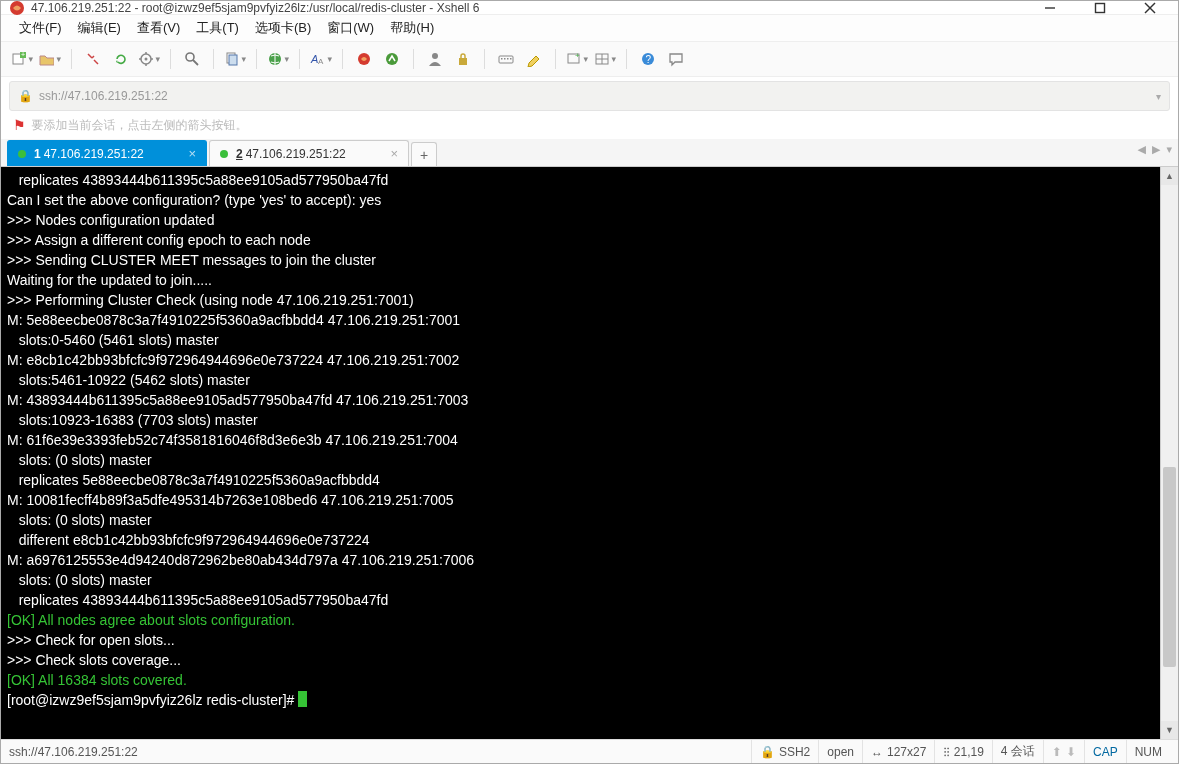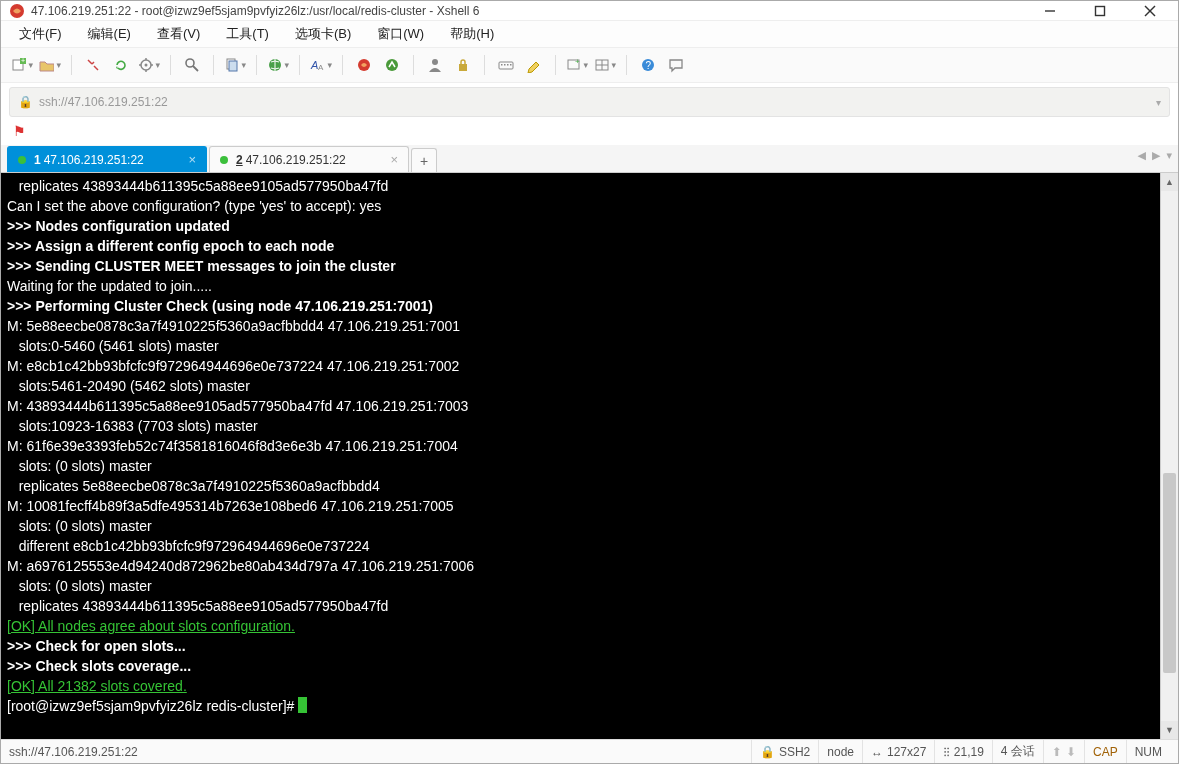--- a/index.html
+++ b/index.html
@@ -1,43 +1,43 @@
 <!DOCTYPE html>
 <html><head>
 <meta charset="utf-8">
 <style>
 * { margin:0; padding:0; box-sizing:border-box; font-family:"Microsoft YaHei","Segoe UI",Tahoma,sans-serif; }
 body { width:1179px; height:764px; background:#fff; overflow:hidden; display:flex; flex-direction:column; border:1px solid #aaa; }
-.title-bar { height:20px; background:#fff; display:flex; align-items:center; padding:0 8px; border-bottom:1px solid #eee;}
+.title-bar { height:14px; background:#fff; display:flex; align-items:center; padding:0 8px; border-bottom:1px solid #eee;}
 .title-bar .app-icon { width:16px; height:16px; margin-right:6px; }
 .title-bar .title-text { font-size:12px; color:#444; flex:1; }
 .win-btns { display:flex; gap:22px; margin-right:6px; }
 .win-btn { width:28px; height:20px; display:flex; align-items:center; justify-content:center; color:#444; }
-.menu-bar { height:26px; display:flex; align-items:center; padding:0 18px; gap:26px; font-size:13px; color:#222; background:#fdfdfd; }
+.menu-bar { height:26px; display:flex; align-items:center; padding:0 18px; gap:16px; font-size:13px; color:#222; background:#fdfdfd; }
 .toolbar { height:36px; display:flex; align-items:center; padding:0 10px; gap:6px; border-top:1px solid #eee; border-bottom:1px solid #eee; background:#fafafa;}
 .tb-icon { width:22px; height:22px; display:flex; align-items:center; justify-content:center; border-radius:3px;}
 .tb-sep { width:1px; height:20px; background:#ddd; margin:0 4px; }
 .dd::after { content:"▾"; font-size:9px; color:#888; margin-left:2px;}
 .address-bar { height:30px; margin:4px 8px 0 8px; background:#f2f2f0; border:1px solid #e3e3e3; border-radius:3px; display:flex; align-items:center; padding:0 8px; font-size:12px; color:#999;}
 .address-bar .lock { margin-right:6px; color:#e0b030;}
 .address-bar .chev { margin-left:auto; color:#aaa; font-size:10px;}
 .hint-bar { height:28px; display:flex; align-items:center; padding:0 12px; font-size:12px; color:#bbb; }
 .hint-bar .flag { color:#d33; margin-right:6px; font-size:14px;}
 .tab-strip { height:28px; background:#f5f5f5; display:flex; align-items:flex-end; border-bottom:1px solid #ccc; padding-left:6px; position:relative;}
 .tab { height:26px; min-width:200px; border:1px solid #ccc; border-bottom:none; background:#fafafa; display:flex; align-items:center; padding:0 10px; font-size:12px; color:#333; margin-right:2px; border-radius:3px 3px 0 0; position:relative;}
 .tab.active { background:#0090da; color:#fff; border-color:#0090da;}
 .tab .dot { width:8px; height:8px; border-radius:50%; background:#3bbf3b; margin-right:8px; flex-shrink:0;}
 .tab .num { font-weight:bold; margin-right:3px;}
 .tab .close { margin-left:auto; font-size:13px; opacity:.7;}
 .tab-plus { width:26px; height:24px; border:1px solid #ccc; border-bottom:none; background:#fafafa; display:flex; align-items:center; justify-content:center; font-size:14px; color:#666; border-radius:3px 3px 0 0;}
 .tab-nav { position:absolute; right:6px; top:4px; display:flex; align-items:center; gap:6px; color:#aaa; font-size:11px;}
 .terminal-wrap { flex:1; display:flex; background:#000; overflow:hidden;}
 .terminal { flex:1; background:#000; color:#fff; font-family:"Consolas","Courier New",monospace; font-size:14px; line-height:19px; padding:4px 6px; white-space:pre; overflow:hidden;}
-.terminal .b { font-weight:bold; }
-.terminal .g { color:#35c335;text-decoration:underline; }
+.terminal .b { font-weight:normal; }
+.terminal .g { color:#35c335; }
 .sc { width:18px; background:#f0f0f0; border-left:1px solid #ccc; position:relative;}
 .sc .up, .sc .dn { position:absolute; left:0; right:0; height:18px; display:flex; align-items:center; justify-content:center; font-size:9px; color:#666; background:#e8e8e8;}
 .sc .up{top:0;} .sc .dn{bottom:0;}
 .sc .thumb { position:absolute; left:2px; right:2px; top:300px; height:200px; background:#c8c8c8; border-radius:2px;}
 .status-bar { height:24px; background:#fafafa; border-top:1px solid #ddd; display:flex; align-items:center; font-size:12px; color:#555; padding:0 8px;}
 .status-bar .seg { display:flex; align-items:center; gap:4px; padding:0 8px; border-left:1px solid #e3e3e3; height:100%;}
 .status-bar .seg:first-child { border-left:none; padding-left:0;}
 .status-bar .spacer { flex:1; }
 .sb-lock { color:#e0b030; }
 .cursor { display:inline-block; width:9px; height:16px; background:#35c335; vertical-align:-2px;}
@@ -218,20 +218,21 @@
 </div>
 
 <div class="address-bar">
   <span class="lock">🔒</span>
   <span>ssh://47.106.219.251:22</span>
   <span class="chev">▾</span>
 </div>
 
 <div class="hint-bar">
   <span class="flag">⚑</span>
+  <span>要添加当前会话，点击左侧的箭头按钮。</span>
 </div>
 
 <div class="tab-strip">
   <div class="tab active">
     <span class="dot"></span>
     <span class="num">1</span>
     <span>47.106.219.251:22</span>
     <span class="close">×</span>
   </div>
   <div class="tab">
@@ -252,70 +253,70 @@
 <div class="terminal"><span>   replicates 43893444b611395c5a88ee9105ad577950ba47fd</span>
 <span>Can I set the above configuration? (type 'yes' to accept): yes</span>
 <span class="b">&gt;&gt;&gt; Nodes configuration updated</span>
 <span class="b">&gt;&gt;&gt; Assign a different config epoch to each node</span>
 <span class="b">&gt;&gt;&gt; Sending CLUSTER MEET messages to join the cluster</span>
 <span>Waiting for the updated to join.....</span>
 <span class="b">&gt;&gt;&gt; Performing Cluster Check (using node 47.106.219.251:7001)</span>
 <span>M: 5e88eecbe0878c3a7f4910225f5360a9acfbbdd4 47.106.219.251:7001</span>
 <span>   slots:0-5460 (5461 slots) master</span>
 <span>M: e8cb1c42bb93bfcfc9f972964944696e0e737224 47.106.219.251:7002</span>
-<span>   slots:5461-20490 (5462 slots) master</span>
+<span>   slots:5461-10922 (5462 slots) master</span>
 <span>M: 43893444b611395c5a88ee9105ad577950ba47fd 47.106.219.251:7003</span>
 <span>   slots:10923-16383 (7703 slots) master</span>
 <span>M: 61f6e39e3393feb52c74f3581816046f8d3e6e3b 47.106.219.251:7004</span>
 <span>   slots: (0 slots) master</span>
 <span>   replicates 5e88eecbe0878c3a7f4910225f5360a9acfbbdd4</span>
 <span>M: 10081fecff4b89f3a5dfe495314b7263e108bed6 47.106.219.251:7005</span>
 <span>   slots: (0 slots) master</span>
 <span>   different e8cb1c42bb93bfcfc9f972964944696e0e737224</span>
 <span>M: a6976125553e4d94240d872962be80ab434d797a 47.106.219.251:7006</span>
 <span>   slots: (0 slots) master</span>
 <span>   replicates 43893444b611395c5a88ee9105ad577950ba47fd</span>
 <span class="g">[OK] All nodes agree about slots configuration.</span>
 <span class="b">&gt;&gt;&gt; Check for open slots...</span>
 <span class="b">&gt;&gt;&gt; Check slots coverage...</span>
-<span class="g">[OK] All 21382 slots covered.</span>
+<span class="g">[OK] All 16384 slots covered.</span>
 <span>[root@izwz9ef5sjam9pvfyiz26lz redis-cluster]# </span><span class="cursor"></span></div>
   <div class="sc">
     <div class="up">▲</div>
     <div class="thumb"></div>
     <div class="dn">▼</div>
   </div>
 </div>
 
 <div class="status-bar">
   <div class="seg">
       <span>ssh://47.106.219.251:22</span>
     </div>
   <div class="spacer"></div>
   <div class="seg">
       <span class="sb-lock">🔒</span>
       <span>SSH2</span>
     </div>
   <div class="seg">
-      <span>node</span>
+      <span>open</span>
     </div>
   <div class="seg">
       <span>↔</span>
       <span>127x27</span>
     </div>
   <div class="seg">
       <span>⁝⁝</span>
       <span>21,19</span>
     </div>
   <div class="seg">
       <span>4 会话</span>
     </div>
   <div class="seg" style="color:#bbb">
       <span>⬆</span>
       <span>⬇</span>
     </div>
-  <div class="seg" style="color:#a16207">
+  <div class="seg" style="color:#0369a1">
       <span>CAP</span>
     </div>
   <div class="seg">
       <span>NUM</span>
     </div>
 </div>
 
 </body></html>

